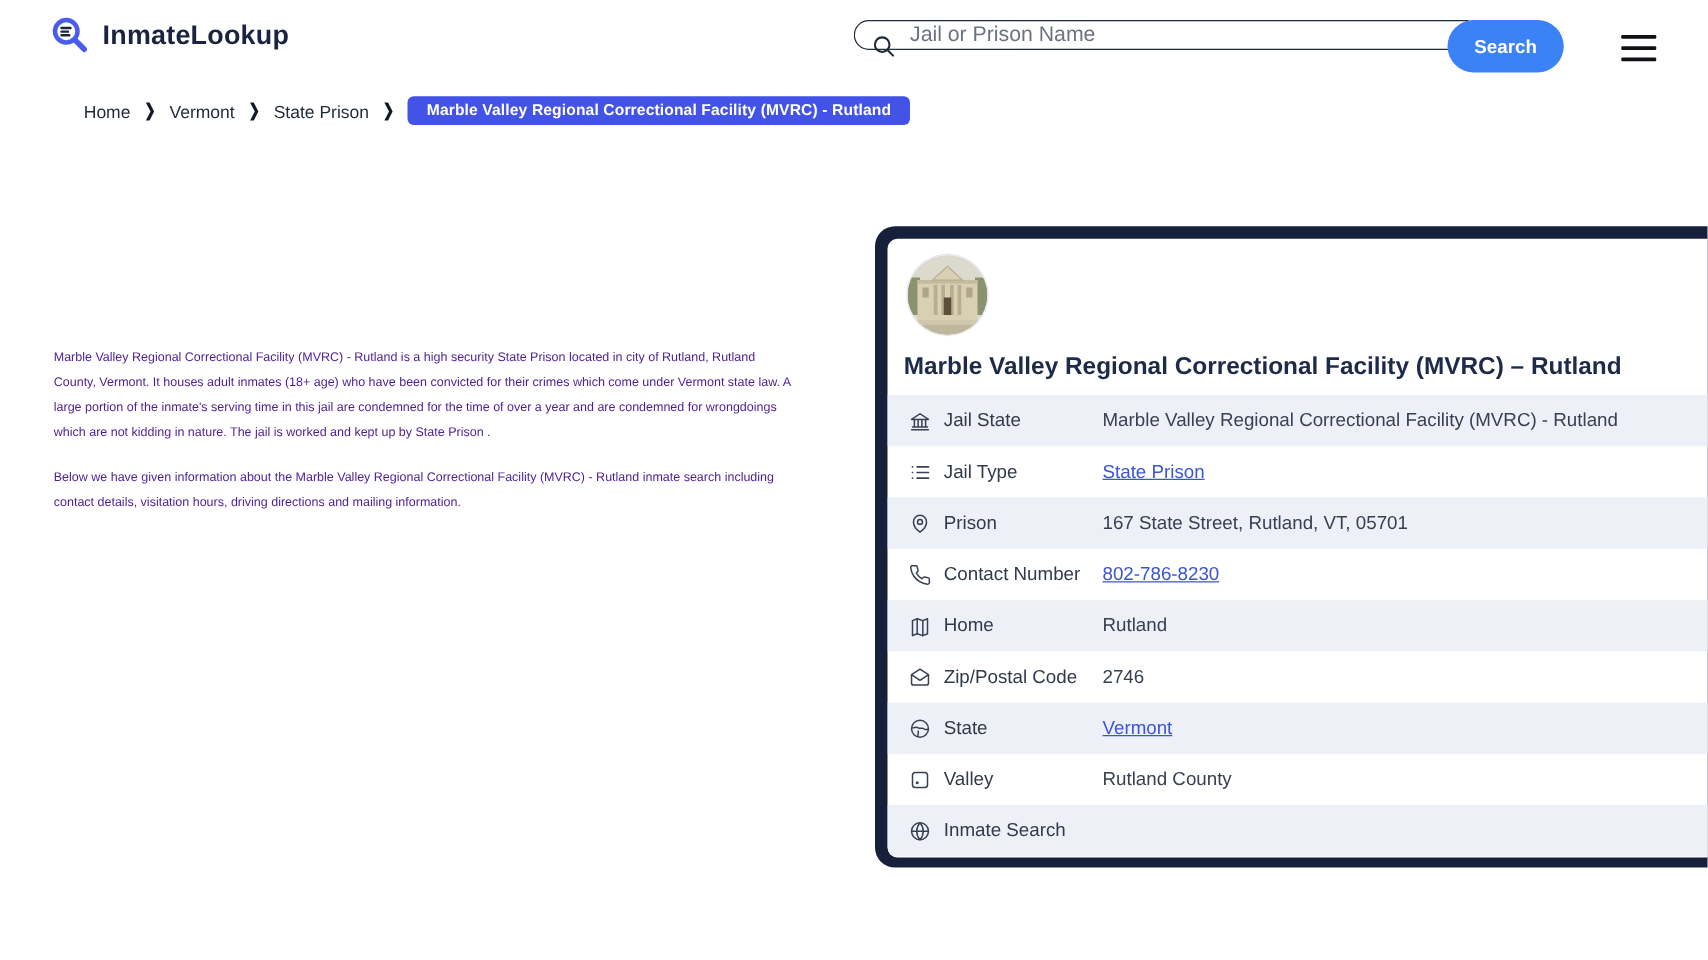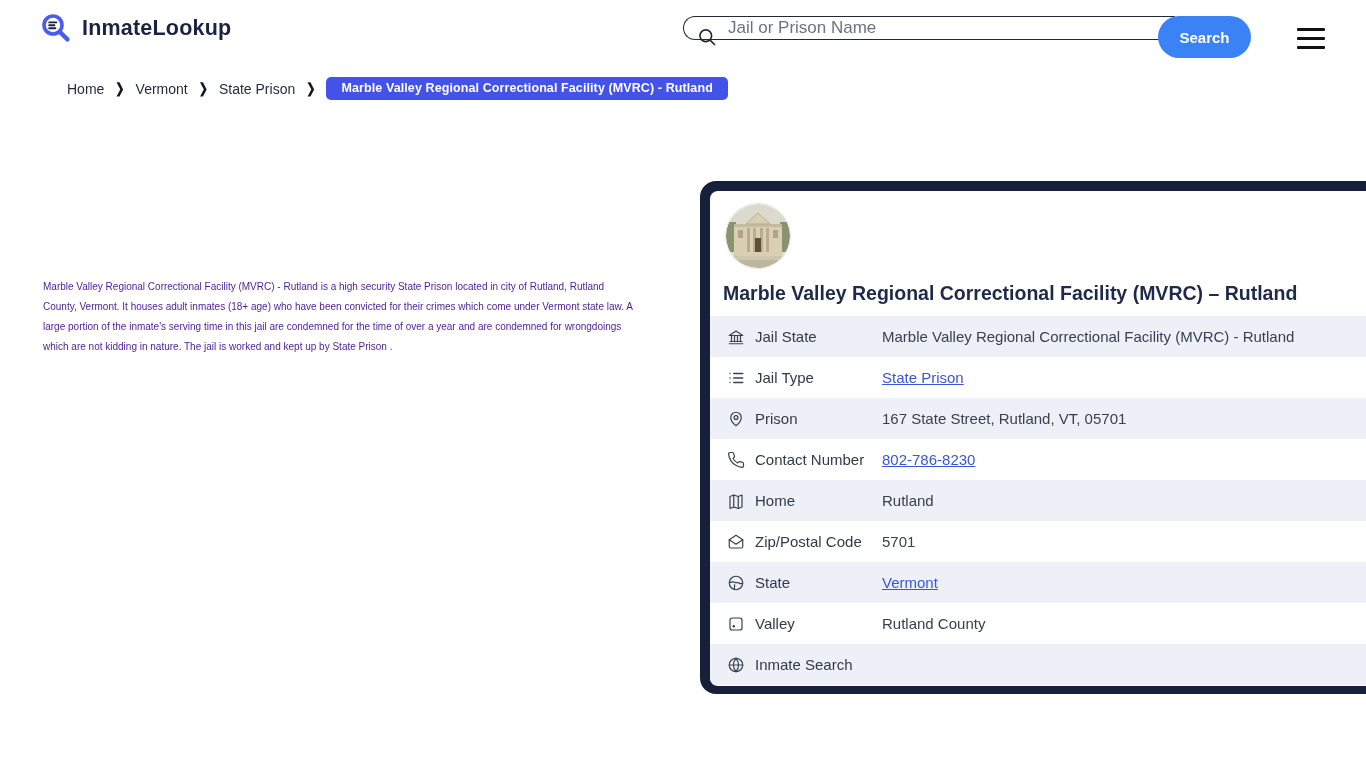--- a/index.html
+++ b/index.html
@@ -108,20 +108,21 @@
   <span class="sep">❯</span>
   <a>Vermont</a>
   <span class="sep">❯</span>
   <a>State Prison</a>
   <span class="sep">❯</span>
   <span class="crumb-chip">Marble Valley Regional Correctional Facility (MVRC) - Rutland</span>
 </nav>
 
 <section class="left-col">
   <p>Marble Valley Regional Correctional Facility (MVRC) - Rutland is a high security State Prison located in city of Rutland, Rutland County, Vermont. It houses adult inmates (18+ age) who have been convicted for their crimes which come under Vermont state law. A large portion of the inmate's serving time in this jail are condemned for the time of over a year and are condemned for wrongdoings which are not kidding in nature. The jail is worked and kept up by State Prison .</p>
+  <p>Below we have given information about the Marble Valley Regional Correctional Facility (MVRC) - Rutland inmate search including contact details, visitation hours, driving directions and mailing information.</p>
 </section>
 
 <aside class="card">
   <div class="card-inner">
     <div class="facility-photo">
       <svg viewBox="0 0 64 64">
         <defs>
             <clipPath id="pc">
               <circle cx="32" cy="32" r="32"></circle>
             </clipPath>
@@ -202,21 +203,21 @@
       </div>
 
       <div class="row">
         <span class="ricon">
           <svg viewBox="0 0 24 24" fill="none" stroke="currentColor" stroke-width="1.6" stroke-linecap="round" stroke-linejoin="round">
             <path d="M3 9l9-6 9 6v9a2 2 0 0 1-2 2H5a2 2 0 0 1-2-2z"></path>
               <path d="M3 9l9 6 9-6"></path>
           </svg>
           </span>
         <span class="rlabel">Zip/Postal Code</span>
-        <span class="rvalue">5701</span>
+        <span class="rvalue">2746</span>
       </div>
 
       <div class="row">
         <span class="ricon">
           <svg viewBox="0 0 24 24" fill="none" stroke="currentColor" stroke-width="1.6" stroke-linecap="round" stroke-linejoin="round">
             <circle cx="12" cy="12" r="9"></circle>
               <path d="M4 11c2 .5 3.5-1.5 6 0s4.5-.5 6 1 4 .5 4 .5M10 20c-1-2 1-3.5 0-5.5"></path>
           </svg>
           </span>
         <span class="rlabel">State</span>

